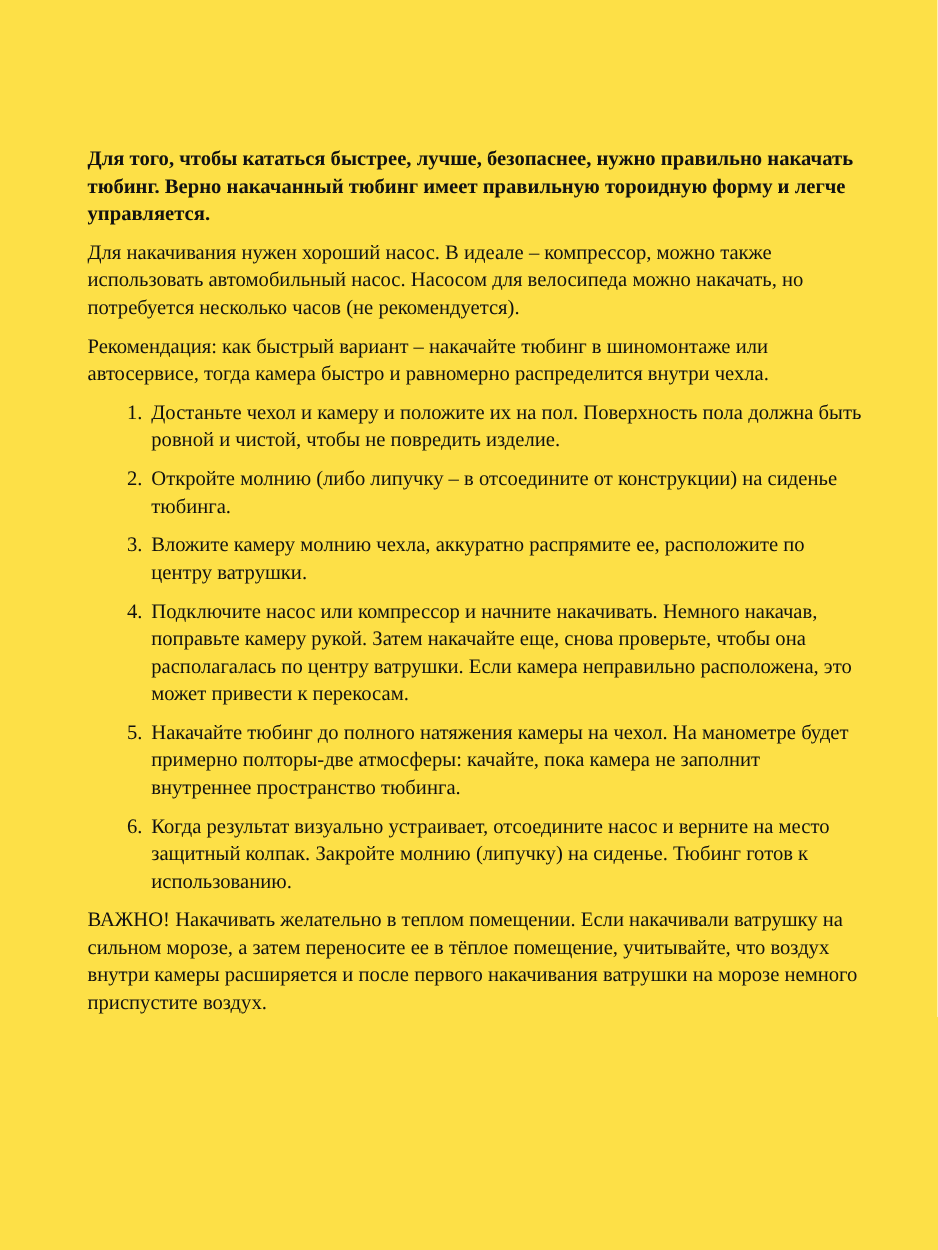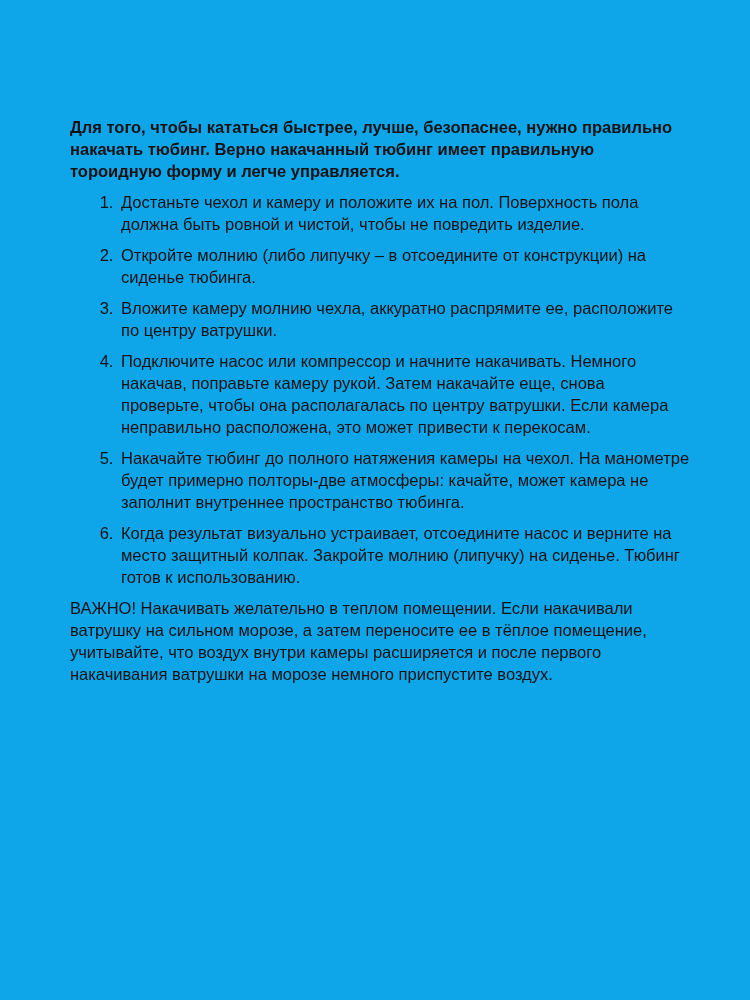--- a/index.html
+++ b/index.html
@@ -4,23 +4,23 @@
 <style>
   html, body {
     margin: 0;
     padding: 0;
     background: #ffffff;
   }
   .page {
     position: relative;
     width: 750px;
     height: 1000px;
-    background: #0ea5e9;
+    background: #fde047;
     color: #111111;
-    font-family: Liberation Sans, sans-serif;
+    font-family: Liberation Serif, serif;
     font-size: 16.5px;
     line-height: 22px;
     box-sizing: border-box;
     padding: 116px 60px 0 70px;
     overflow: hidden;
   }
   .para {
     margin: 0 0 9px 0;
     text-align: left;
   }
@@ -37,28 +37,30 @@
     padding-left: 3px;
   }
 </style>
 </head>
 <body>
 
 <div class="page">
 
   <p class="para bold">Для того, чтобы кататься быстрее, лучше, безопаснее, нужно правильно накачать тюбинг. Верно накачанный тюбинг имеет правильную тороидную форму и легче управляется.</p>
 
+  <p class="para">Для накачивания нужен хороший насос. В идеале – компрессор, можно также использовать автомобильный насос. Насосом для велосипеда можно накачать, но потребуется несколько часов (не рекомендуется).</p>
 
+  <p class="para">Рекомендация: как быстрый вариант – накачайте тюбинг в шиномонтаже или автосервисе, тогда камера быстро и равномерно распределится внутри чехла.</p>
 
 
   <ol class="steps">
     <li class="step">Достаньте чехол и камеру и положите их на пол. Поверхность пола должна быть ровной и чистой, чтобы не повредить изделие.</li>
     <li class="step">Откройте молнию (либо липучку – в отсоедините от конструкции) на сиденье тюбинга.</li>
     <li class="step">Вложите камеру молнию чехла, аккуратно распрямите ее, расположите по центру ватрушки.</li>
     <li class="step">Подключите насос или компрессор и начните накачивать. Немного накачав, поправьте камеру рукой. Затем накачайте еще, снова проверьте, чтобы она располагалась по центру ватрушки. Если камера неправильно расположена, это может привести к перекосам.</li>
-    <li class="step">Накачайте тюбинг до полного натяжения камеры на чехол. На манометре будет примерно полторы-две атмосферы: качайте, может камера не заполнит внутреннее пространство тюбинга.</li>
+    <li class="step">Накачайте тюбинг до полного натяжения камеры на чехол. На манометре будет примерно полторы-две атмосферы: качайте, пока камера не заполнит внутреннее пространство тюбинга.</li>
     <li class="step">Когда результат визуально устраивает, отсоедините насос и верните на место защитный колпак. Закройте молнию (липучку) на сиденье. Тюбинг готов к использованию.</li>
   </ol>
 
 
   <p class="para">ВАЖНО! Накачивать желательно в теплом помещении. Если накачивали ватрушку на сильном морозе, а затем переносите ее в тёплое помещение, учитывайте, что воздух внутри камеры расширяется и после первого накачивания ватрушки на морозе немного приспустите воздух.</p>
 
 </div>
 
 </body></html>

